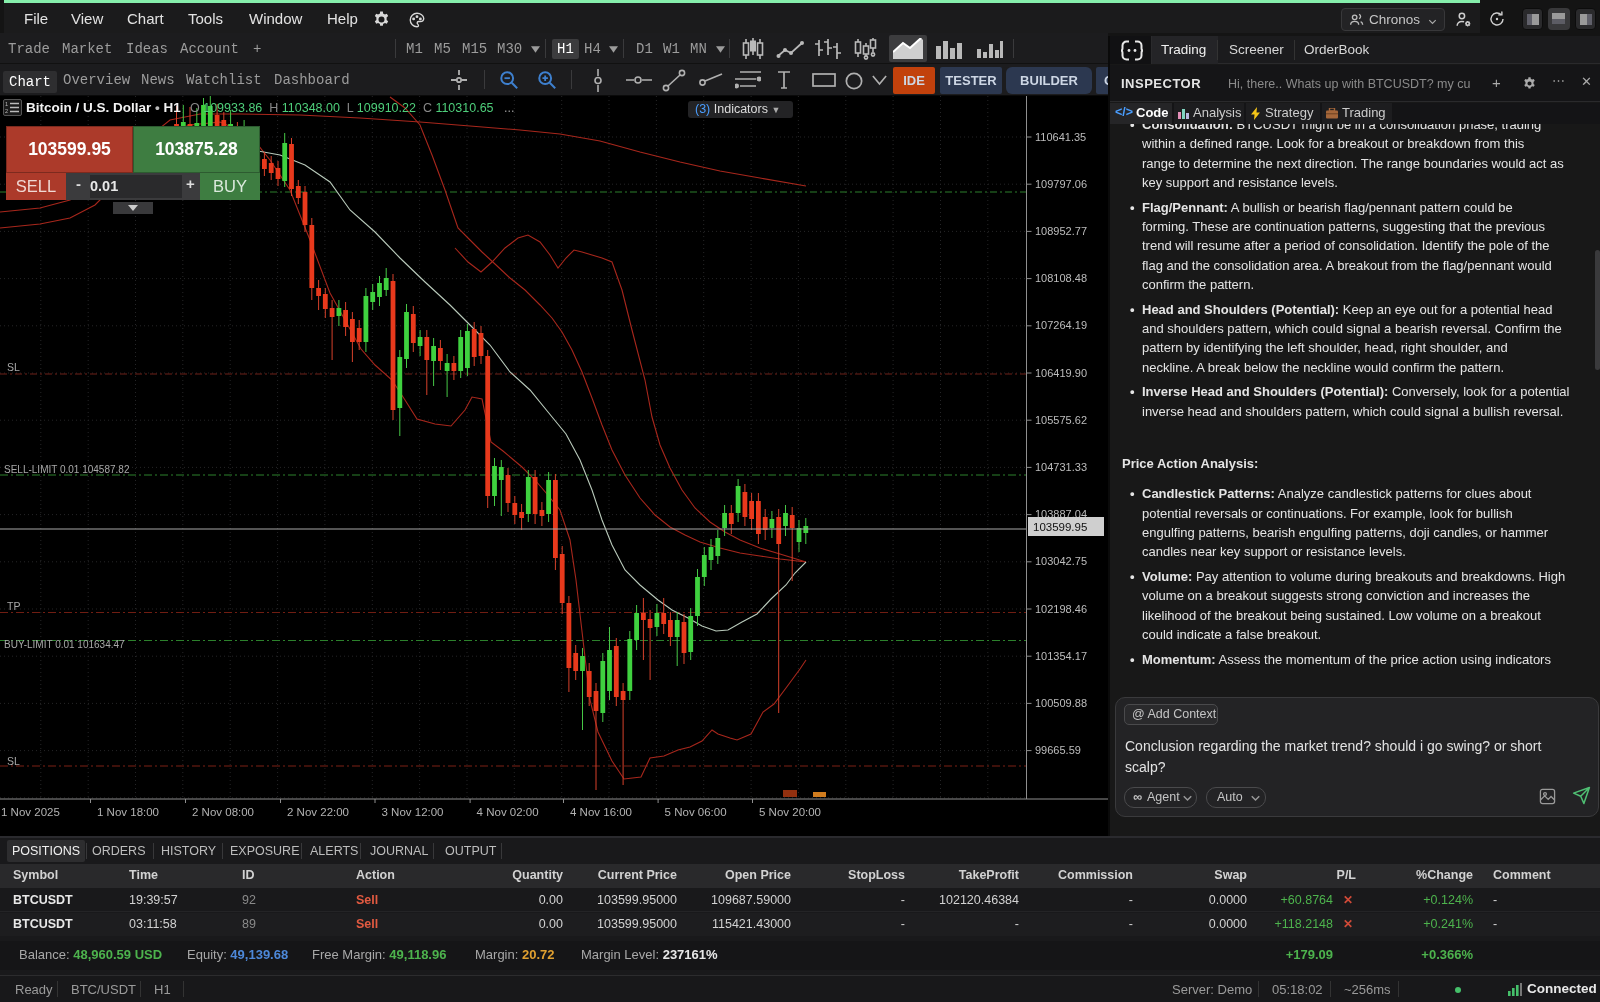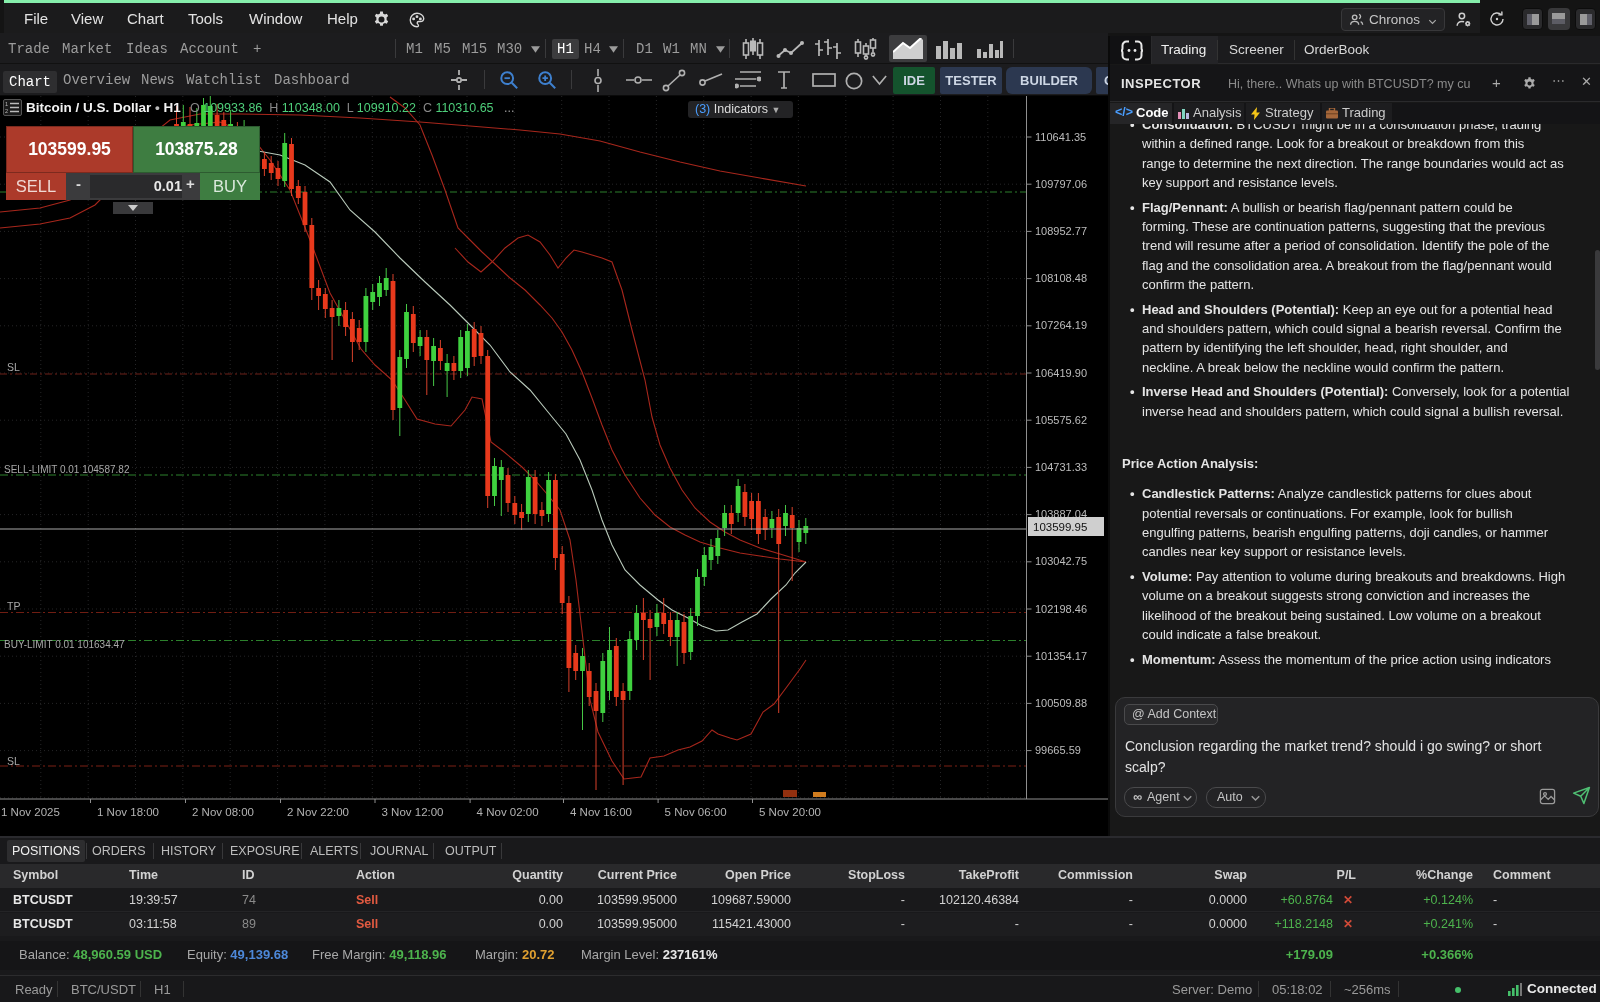--- a/index.html
+++ b/index.html
@@ -197,21 +197,21 @@
     </svg>
 <svg class="abs" style="left:812px;top:9px" width="24" height="14" viewBox="0 0 24 14" stroke="#b0b0b0" fill="none" stroke-width="1.7">
       <rect x="1" y="1" width="22" height="12"></rect>
     </svg>
 <svg class="abs" style="left:845px;top:8px" width="18" height="18" viewBox="0 0 20 20" stroke="#b0b0b0" fill="none" stroke-width="1.9">
       <circle cx="10" cy="10" r="8.5"></circle>
     </svg>
 <svg class="abs" style="left:872px;top:11px" width="15" height="11" viewBox="0 0 17 12" stroke="#b0b0b0" fill="none" stroke-width="1.9">
       <path d="M1 1l7.5 9L16 1"></path>
     </svg>
-<div class="abs" style="left:893px;top:3px;width:42px;height:27px;background:#14532d;border-radius:2px;text-align:center;line-height:27px;font-size:13px;font-weight:bold;color:#cdd6e4">IDE</div>
+<div class="abs" style="left:893px;top:3px;width:42px;height:27px;background:#c2410c;border-radius:2px;text-align:center;line-height:27px;font-size:13px;font-weight:bold;color:#cdd6e4">IDE</div>
 <div class="abs" style="left:940px;top:3px;width:62px;height:27px;background:#2c3850;border-radius:2px;text-align:center;line-height:27px;font-size:13px;font-weight:bold;color:#cdd6e4">TESTER</div>
 <div class="abs" style="left:1006px;top:3px;width:86px;height:27px;background:#2c3850;border-radius:6px;text-align:center;line-height:27px;font-size:13px;font-weight:bold;color:#cdd6e4">BUILDER</div>
 <div class="abs" style="left:1096px;top:3px;width:40px;height:27px;background:#2c3850;border-radius:2px;line-height:27px;padding-left:8px;font-size:13px;font-weight:bold;color:#cdd6e4;overflow:hidden">OP</div>
 </div>
 
 <div id="chartwrap">
 <svg width="1108" height="740" viewBox="0 0 1108 740" style="position:absolute;left:0;top:0">
 <rect width="1108" height="740" fill="#000"></rect>
 <path d="M40.8 0V703 M88.2 0V703 M135.5 0V703 M182.8 0V703 M230.2 0V703 M277.6 0V703 M324.9 0V703 M372.3 0V703 M419.6 0V703 M467.0 0V703 M514.3 0V703 M561.7 0V703 M609.0 0V703 M656.4 0V703 M703.7 0V703 M751.1 0V703 M798.4 0V703 M845.8 0V703 M893.1 0V703 M940.5 0V703 M987.8 0V703 M0 41.0H1026 M0 88.2H1026 M0 135.4H1026 M0 182.6H1026 M0 229.8H1026 M0 277.0H1026 M0 324.2H1026 M0 371.4H1026 M0 418.6H1026 M0 465.8H1026 M0 513.0H1026 M0 560.2H1026 M0 607.4H1026 M0 654.6H1026 M0 701.8H1026" stroke="#252527" stroke-width="1" stroke-dasharray="1,3" fill="none"></path>
 <line x1="0" y1="96" x2="1026" y2="96" stroke="#2c7e2c" stroke-width="1" stroke-dasharray="7,3,2,3"></line>
@@ -370,21 +370,21 @@
         <text x="1" y="13" font-size="5.5" fill="#bbb" font-family="Liberation Sans">2</text>
       </svg></div>
 <span class="abs" style="left:26px;top:4px;font-size:13.5px;font-weight:bold;color:#f2f2f2">Bitcoin / U.S. Dollar <span style="color:#bbb">•</span> H1</span>
 <span class="abs" style="left:190px;top:5px;font-size:12.5px;color:#888">O <span style="color:#4ece7a">109933.86</span>&nbsp; H <span style="color:#4ece7a">110348.00</span>&nbsp; L <span style="color:#4ece7a">109910.22</span>&nbsp; C <span style="color:#4ece7a">110310.65</span>&nbsp;&nbsp; <span style="color:#999">...</span></span>
 <div class="abs" style="left:688px;top:5px;width:105px;height:17px;background:#232325;border-radius:3px;font-size:12.5px;color:#dcdcdc;padding-left:7px;line-height:17px"><span style="color:#4a9eff">(3)</span> Indicators <span style="font-size:9px;color:#aaa">▼</span></div>
 <div class="abs" style="left:6px;top:30px;width:127px;height:47px;background:#ac3a2a;border:1px solid #7d2a1e;text-align:center;line-height:45px;font-size:17.5px;font-weight:bold;color:#fff">103599.95</div>
 <div class="abs" style="left:133px;top:30px;width:127px;height:47px;background:#3e7d41;border:1px solid #2d5b30;text-align:center;line-height:45px;font-size:17.5px;font-weight:bold;color:#fff">103875.28</div>
 <div class="abs" style="left:6px;top:77px;width:60px;height:27px;background:#ac3a2a;text-align:center;line-height:27px;font-size:16.5px;color:#f0d9d4">SELL</div>
 <div class="abs" style="left:66px;top:77px;width:134px;height:27px;background:#3b3b3d"></div>
 <span class="abs" style="left:76px;top:79px;font-size:15px;color:#ddd;font-weight:bold">-</span>
-<div class="abs" style="left:90px;top:79px;width:92px;height:23px;background:#2a2a2c;text-align:right;line-height:23px;font-size:14.5px;font-weight:bold;color:#e8e8e8">0.01</div>
+<div class="abs" style="left:90px;top:79px;width:92px;height:23px;background:#2a2a2c;text-align:left;line-height:23px;font-size:14.5px;font-weight:bold;color:#e8e8e8">0.01</div>
 <span class="abs" style="left:186px;top:79px;font-size:15px;color:#ddd;font-weight:bold">+</span>
 <div class="abs" style="left:200px;top:77px;width:60px;height:27px;background:#3e7d41;text-align:center;line-height:27px;font-size:16.5px;color:#dceadd">BUY</div>
 <div class="abs" style="left:113px;top:106px;width:40px;height:12px;background:#39393b;text-align:center"><svg width="10" height="6" viewBox="0 0 10 6" style="vertical-align:top;margin-top:3px">
         <path d="M0 0h10L5 6Z" fill="#ccc"></path>
       </svg></div>
 </div>
 
 <div id="rpanel">
 <div class="abs" style="left:0;top:0;width:490px;height:28px;background:#1b1b1d;border-bottom:1px solid #2a2a2c">
 <div class="abs" style="left:0;top:0;width:42px;height:28px;background:#111113;border-right:1px solid #2a2a2c"></div>
@@ -505,21 +505,21 @@
 <div class="abs sv" style="left:917px;top:4px;width:102px;text-align:right">TakeProfit</div>
 <div class="abs sv" style="left:1031px;top:4px;width:102px;text-align:right">Commission</div>
 <div class="abs sv" style="left:1145px;top:4px;width:102px;text-align:right">Swap</div>
 <div class="abs sv" style="left:1259px;top:4px;width:97px;text-align:right">P/L</div>
 <div class="abs sv" style="left:1366px;top:4px;width:107px;text-align:right">%Change</div>
 <span class="abs sv" style="left:1493px;top:4px">Comment</span>
 </div>
 <div id="trow1" class="abs" style="left:0;top:53px;width:1600px;height:23px;background:#19191b;border-bottom:1px solid #242426">
 <span class="abs sv" style="left:13px;top:4px;font-weight:bold;color:#e8e8e8">BTCUSDT</span>
 <span class="abs sv" style="left:129px;top:4px">19:39:57</span>
-<span class="abs sv" style="left:242px;top:4px;color:#8a8a8a">74</span>
+<span class="abs sv" style="left:242px;top:4px;color:#8a8a8a">92</span>
 <span class="abs sv" style="left:356px;top:4px;font-weight:bold;color:#e25a41">Sell</span>
 <div class="abs sv" style="left:460px;top:4px;width:103px;text-align:right">0.00</div>
 <div class="abs sv" style="left:575px;top:4px;width:102px;text-align:right">103599.95000</div>
 <div class="abs sv" style="left:689px;top:4px;width:102px;text-align:right">109687.59000</div>
 <div class="abs sv" style="left:803px;top:4px;width:102px;text-align:right">-</div>
 <div class="abs sv" style="left:917px;top:4px;width:102px;text-align:right">102120.46384</div>
 <div class="abs sv" style="left:1031px;top:4px;width:102px;text-align:right">-</div>
 <div class="abs sv" style="left:1145px;top:4px;width:102px;text-align:right">0.0000</div>
 <div class="abs sv" style="left:1231px;top:4px;width:102px;text-align:right;color:#4db34d">+60.8764</div>
 <span class="abs" style="left:1343px;top:4px;font-size:12px;color:#d04a38;font-weight:bold">✕</span>

